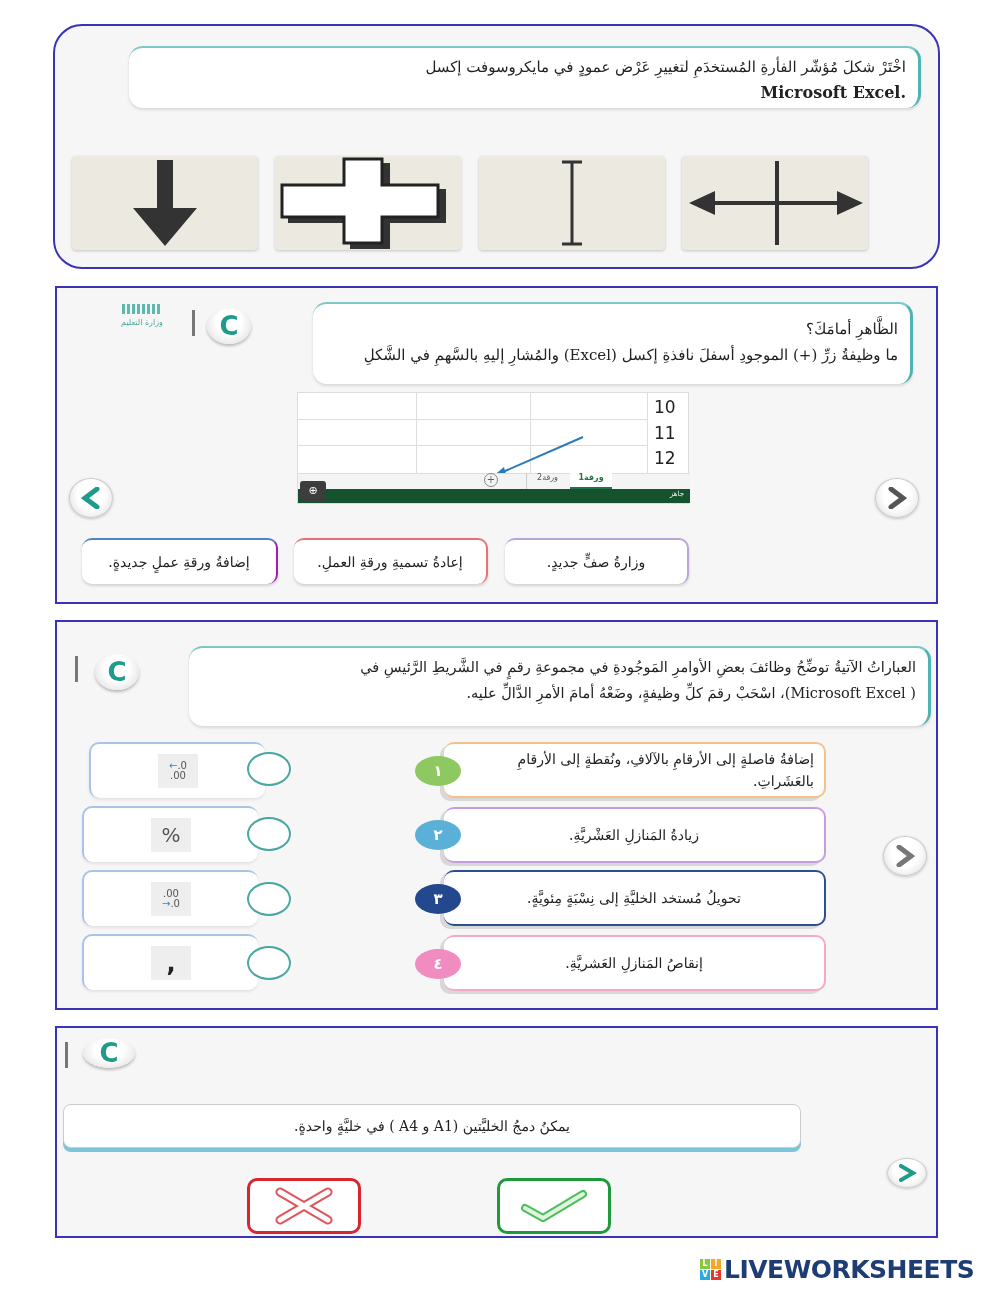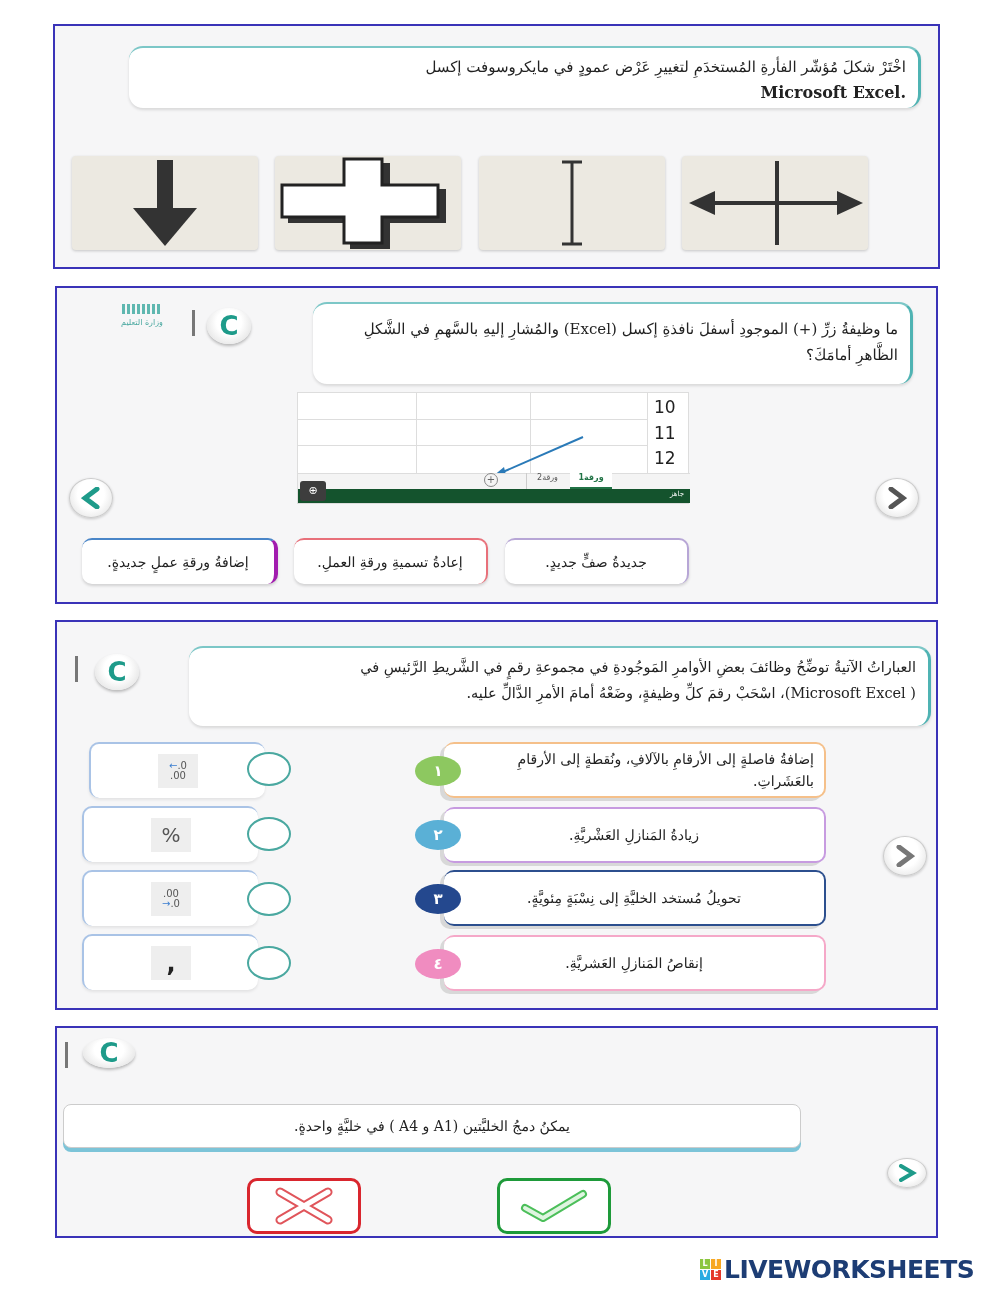--- a/index.html
+++ b/index.html
@@ -13,21 +13,21 @@
   .opt { position: absolute; top: 250px; height: 46px; background: #fff; border-radius: 10px; box-shadow: 0 2px 3px rgba(0,0,0,0.15); direction: rtl; font-size: 14px; color: #222; display: flex; align-items: center; justify-content: center; cursor: pointer; }
   .stmt { position: absolute; right: 110px; width: 382px; background: #fff; border-radius: 10px; border: 2px solid; border-left: none; box-shadow: -4px 3px 0 #d8d8d8; direction: rtl; text-align: right; font-size: 14px; color: #222; display: flex; align-items: center; justify-content: center; line-height: 22px; padding: 0 10px; }
   .num { position: absolute; width: 46px; height: 30px; border-radius: 50%; color: #fff; font-size: 15px; font-weight: bold; display: flex; align-items: center; justify-content: center; font-family: "DejaVu Sans", sans-serif; cursor: grab; }
   .drop { position: absolute; left: 25px; width: 176px; height: 56px; background: #fff; border-radius: 10px; border-top: 2px solid #a9c3e6; border-left: 2px solid #a9c3e6; box-shadow: 0 2px 3px rgba(0,0,0,0.08); display: flex; align-items: center; justify-content: center; }
   .ribbon-icon { width: 40px; height: 34px; background: #eeeeee; display: flex; align-items: center; justify-content: center; font-family: "DejaVu Sans", sans-serif; color: #555; }
   .ring { position: absolute; left: 190px; width: 44px; height: 34px; border: 2px solid #4aa8a0; border-radius: 50%; background: #fff; cursor: pointer; }
 </style>
 </head>
 <body>
 
-<div class="panel" style="left:53px; top:24px; width:887px; height:245px;">
+<div class="panel" style="left:53px; top:24px; width:887px; height:245px;border-radius:29px;">
   <div class="qbox" style="left:74px; top:20px; width:792px; height:62px; font-size:15px;">
     <div>اخْتَرْ شكلَ مُؤشّر الفأرةِ المُستخدَمِ لتغييرِ عَرْض عمودٍ في مايكروسوفت إكسل</div>
     <div style="font-weight:bold; font-size:16px; direction:ltr; text-align:right;">Microsoft Excel.</div>
   </div>
   <div class="cursor-card" style="left:17px;">
     <svg width="80" height="90" viewBox="0 0 80 90">
         <rect x="32" y="2" width="16" height="50" fill="#333"></rect>
         <polygon points="8,50 72,50 40,88" fill="#333"></polygon>
       </svg>
   </div>
@@ -57,22 +57,22 @@
 <div class="panel" style="left:55px; top:286px; width:883px; height:318px;">
   <div style="position:absolute; left:46px; top:16px; width:78px; height:32px; text-align:center;">
     <div style="width:40px; height:10px; margin:0 auto; background:repeating-linear-gradient(90deg,#5fb7b0 0 3px,transparent 3px 5px);"></div>
     <div style="font-size:8px; color:#4aa8a0; font-family:'DejaVu Sans',sans-serif; margin-top:4px;">وزارة التعليم</div>
   </div>
   <div class="vbar" style="left:135px; top:22px;"></div>
   <div class="reload" style="left:150px; top:20px;">
       <span>C</span>
     </div>
   <div class="qbox" style="left:256px; top:14px; width:600px; height:82px; padding-top:12px;">
+    <div style="font-size:15px;">الظَّاهرِ أمامَكَ؟</div>
     <div style="font-size:15px;">ما وظيفةُ زرِّ (+) الموجودِ أسفلَ نافذةِ إكسل (Excel) والمُشارِ إليهِ بالسَّهمِ في الشَّكلِ</div>
-    <div style="font-size:15px;">الظَّاهرِ أمامَكَ؟</div>
   </div>
 
   <div style="position:absolute; left:240px; top:104px; width:392px; height:112px; background:#fff; border:1px solid #ddd; font-family:'DejaVu Sans',sans-serif;">
     <div style="position:absolute; left:0; top:0; width:350px; height:80px; background:
       linear-gradient(#ddd,#ddd) 0 26px/350px 1px no-repeat,
       linear-gradient(#ddd,#ddd) 0 52px/350px 1px no-repeat,
       linear-gradient(#ddd,#ddd) 118px 0/1px 80px no-repeat,
       linear-gradient(#ddd,#ddd) 232px 0/1px 80px no-repeat,
       linear-gradient(#ddd,#ddd) 349px 0/1px 80px no-repeat;"></div>
     <div style="position:absolute; left:356px; top:4px; font-size:17px; color:#222;">10</div>
@@ -97,26 +97,26 @@
         <polyline points="16,2 4,11 16,20" fill="none" stroke="#1e9b8a" stroke-width="5" stroke-linecap="round"></polyline>
       </svg>
     </div>
   <div class="nav" style="left:818px; top:190px;">
       <svg width="20" height="22">
         <polyline points="4,2 16,11 4,20" fill="none" stroke="#555" stroke-width="5" stroke-linecap="round"></polyline>
       </svg>
     </div>
 
   <div class="opt" style="left:448px; width:184px; border-top:2px solid #b7a6d6; border-right:2px solid #b7a6d6;">
-      <span>جديدةُ صفٍّ جديدٍ.</span>
+      <span>وزارةُ صفٍّ جديدٍ.</span>
     </div>
   <div class="opt" style="left:237px; width:194px; border-top:2px solid #e8707a; border-right:2px solid #e8707a;">
       <span>إعادةُ تسميةِ ورقةِ العملِ.</span>
     </div>
-  <div class="opt" style="left:25px; width:196px; border-top:2px solid #4a86c8; border-right:4px solid #a21caf;">
+  <div class="opt" style="left:25px; width:196px; border-top:2px solid #4a86c8; border-right:2px solid #a21caf;">
       <span>إضافةُ ورقةِ عملٍ جديدةٍ.</span>
     </div>
 </div>
 
 <div class="panel" style="left:55px; top:620px; width:883px; height:390px;">
   <div class="vbar" style="left:18px; top:34px;"></div>
   <div class="reload" style="left:38px; top:32px;">
       <span>C</span>
     </div>
   <div class="qbox" style="left:132px; top:24px; width:742px; height:80px; ">

